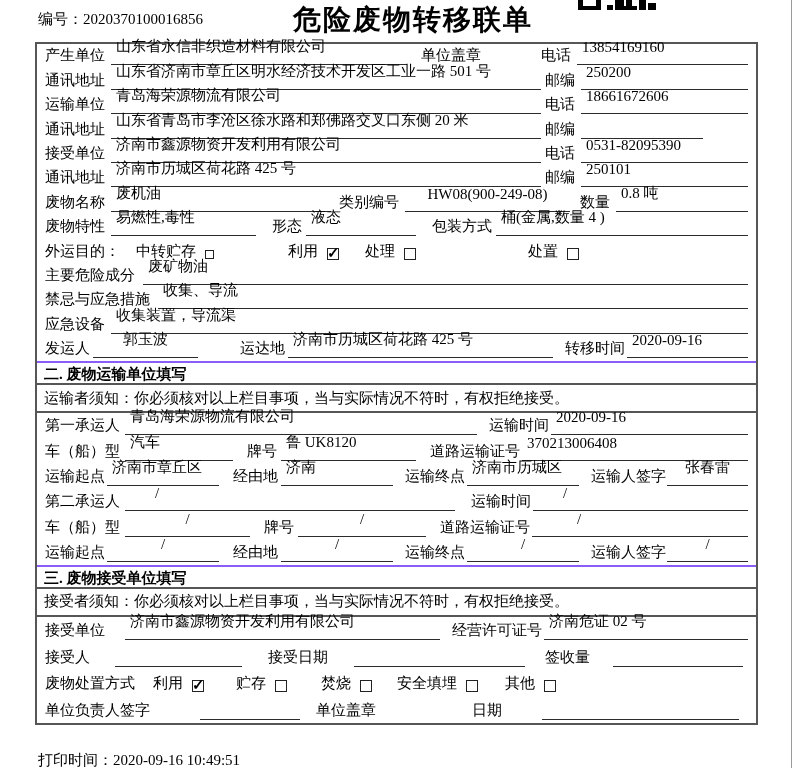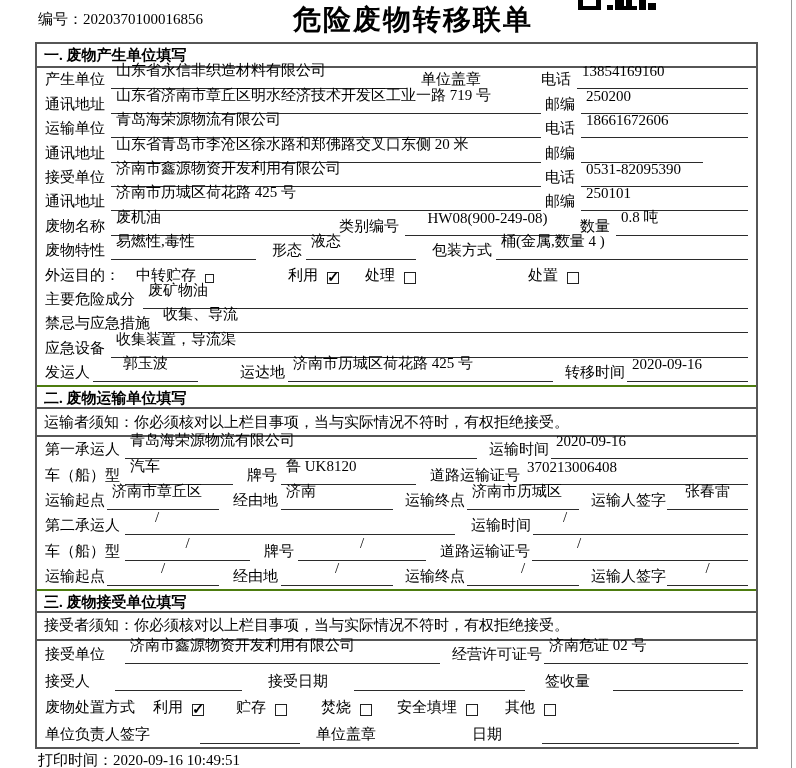--- a/index.html
+++ b/index.html
@@ -20,21 +20,21 @@
   .qr rect { fill:#000; }
 
   .form-table {
     position:absolute; left:35px; top:42px; width:723px;
     border:2px solid #565656; background:#fff;
   }
   .sec-header {
     height:24px; line-height:21px; padding:1px 7px 0 7px;
     font-weight:bold; border-bottom:2px solid #565656;
   }
-  .sec-header.mid { border-top:2px solid #4d7c0f; }
+  .sec-header.mid { border-top:2px solid #8b5cf6; }
   .notice {
     height:28px; display:flex; align-items:center; padding:0 7px;
     border-bottom:2px solid #565656; white-space:nowrap;
   }
   .row { display:flex; align-items:flex-end; padding:0 8px; white-space:nowrap; }
   .row > * { margin-bottom:3px; }
   .rowA { height:24.4px; }
   .rowB { height:25.3px; }
   .rowC { height:26.5px; }
   .lb { white-space:nowrap; flex:0 0 auto; }
@@ -73,33 +73,32 @@
   <rect x="29" y="5" width="6" height="5"></rect>
   <rect x="37" y="0" width="9" height="10"></rect>
   <rect x="48" y="0" width="6" height="6"></rect>
   <rect x="46" y="6" width="13" height="4"></rect>
   <rect x="61" y="0" width="7" height="10"></rect>
   <rect x="70" y="3" width="8" height="7"></rect>
 </svg>
 
 <div class="form-table">
 
-  <div class="sec-header">一. 废物产生单位填写</div>
 
   <div class="row rowA">
     <span class="lb" style="width:66px">产生单位</span>
     <span class="u" style="width:296px">山东省永信非织造材料有限公司</span>
     <span class="lb" style="margin-left:14px;width:120px">单位盖章</span>
     <span class="lb" style="width:36px">电话</span>
     <span class="u grow">13854169160</span>
   </div>
 
   <div class="row rowA">
     <span class="lb" style="width:66px">通讯地址</span>
-    <span class="u" style="width:430px">山东省济南市章丘区明水经济技术开发区工业一路 719 号</span>
+    <span class="u" style="width:430px">山东省济南市章丘区明水经济技术开发区工业一路 501 号</span>
     <span class="lb" style="margin-left:4px;width:36px">邮编</span>
     <span class="u grow">250200</span>
   </div>
 
   <div class="row rowA">
     <span class="lb" style="width:66px">运输单位</span>
     <span class="u" style="width:430px">青岛海荣源物流有限公司</span>
     <span class="lb" style="margin-left:4px;width:36px">电话</span>
     <span class="u grow">18661672606</span>
   </div>

